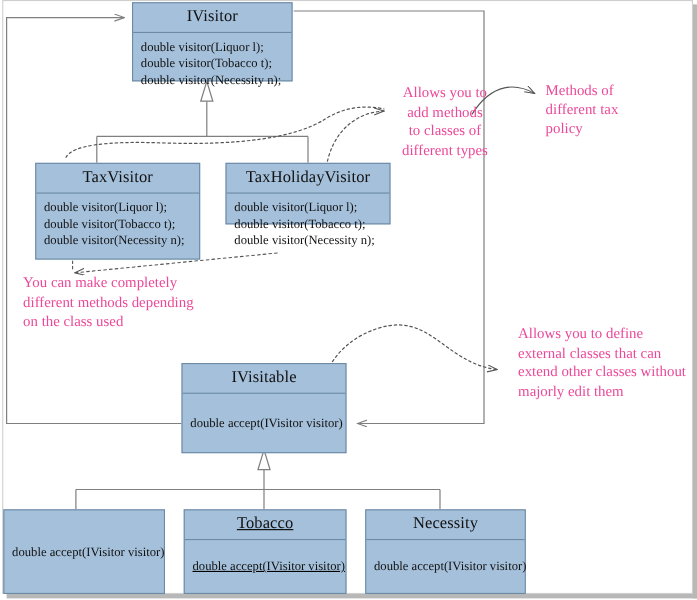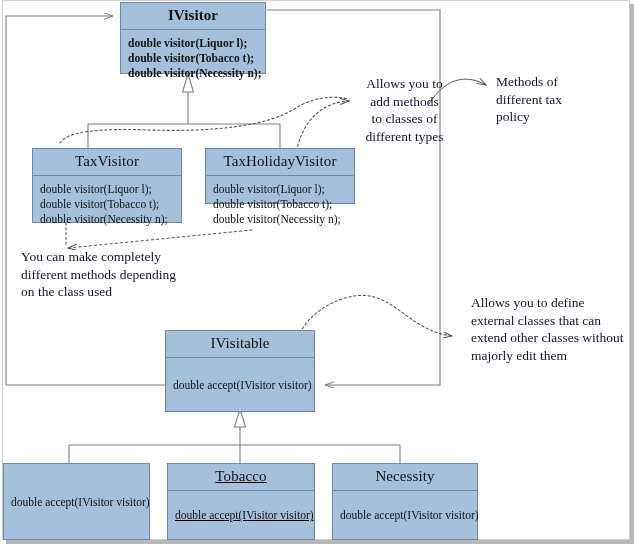--- a/index.html
+++ b/index.html
@@ -80,21 +80,21 @@
   .uml-class .cls-body .mth {
     display: block;
     white-space: nowrap;
   }
 
   
   .note {
     position: absolute;
     font-size: 13.5px;
     line-height: 1.3;
-    color: #0f172a;
+    color: #ec4899;
   }
 
   
   #wires {
     position: absolute;
     left: 0; top: 0;
     width: 634px;
     height: 545px;
     pointer-events: none;
   }
@@ -170,30 +170,30 @@
     <g stroke="#555555" stroke-width="1.0" fill="none" stroke-dasharray="2.2,2.6" stroke-linecap="round">
       <path d="M66,223 L66,246"></path>
     </g>
 
     
     <g stroke="#555555" stroke-width="1.1" fill="none" stroke-dasharray="2.2,2.6" stroke-linecap="round">
       <path d="M285,383 C288,350 300,312 345,298 C392,284 404,330 452,336" marker-end="url(#arrowOpenDot)"></path>
     </g>
   </svg>
 
-  <div class="uml-class" style="left:120px; top:2px; width:146px; height:72px;font-weight:bold;">
+  <div class="uml-class" style="left:120px; top:2px; width:146px; height:72px;">
     <div class="cls-name">IVisitor</div>
     <div class="cls-body">
       <span class="mth">double visitor(Liquor l);</span>
       <span class="mth">double visitor(Tobacco t);</span>
       <span class="mth">double visitor(Necessity n);</span>
     </div>
   </div>
 
-  <div class="uml-class" style="left:32px; top:148px; width:150px; height:75px;">
+  <div class="uml-class" style="left:32px; top:148px; width:150px; height:88px;">
     <div class="cls-name">TaxVisitor</div>
     <div class="cls-body">
       <span class="mth">double visitor(Liquor l);</span>
       <span class="mth">double visitor(Tobacco t);</span>
       <span class="mth">double visitor(Necessity n);</span>
     </div>
   </div>
 
   <div class="uml-class" style="left:205px; top:148px; width:150px; height:56px;">
     <div class="cls-name">TaxHolidayVisitor</div>

